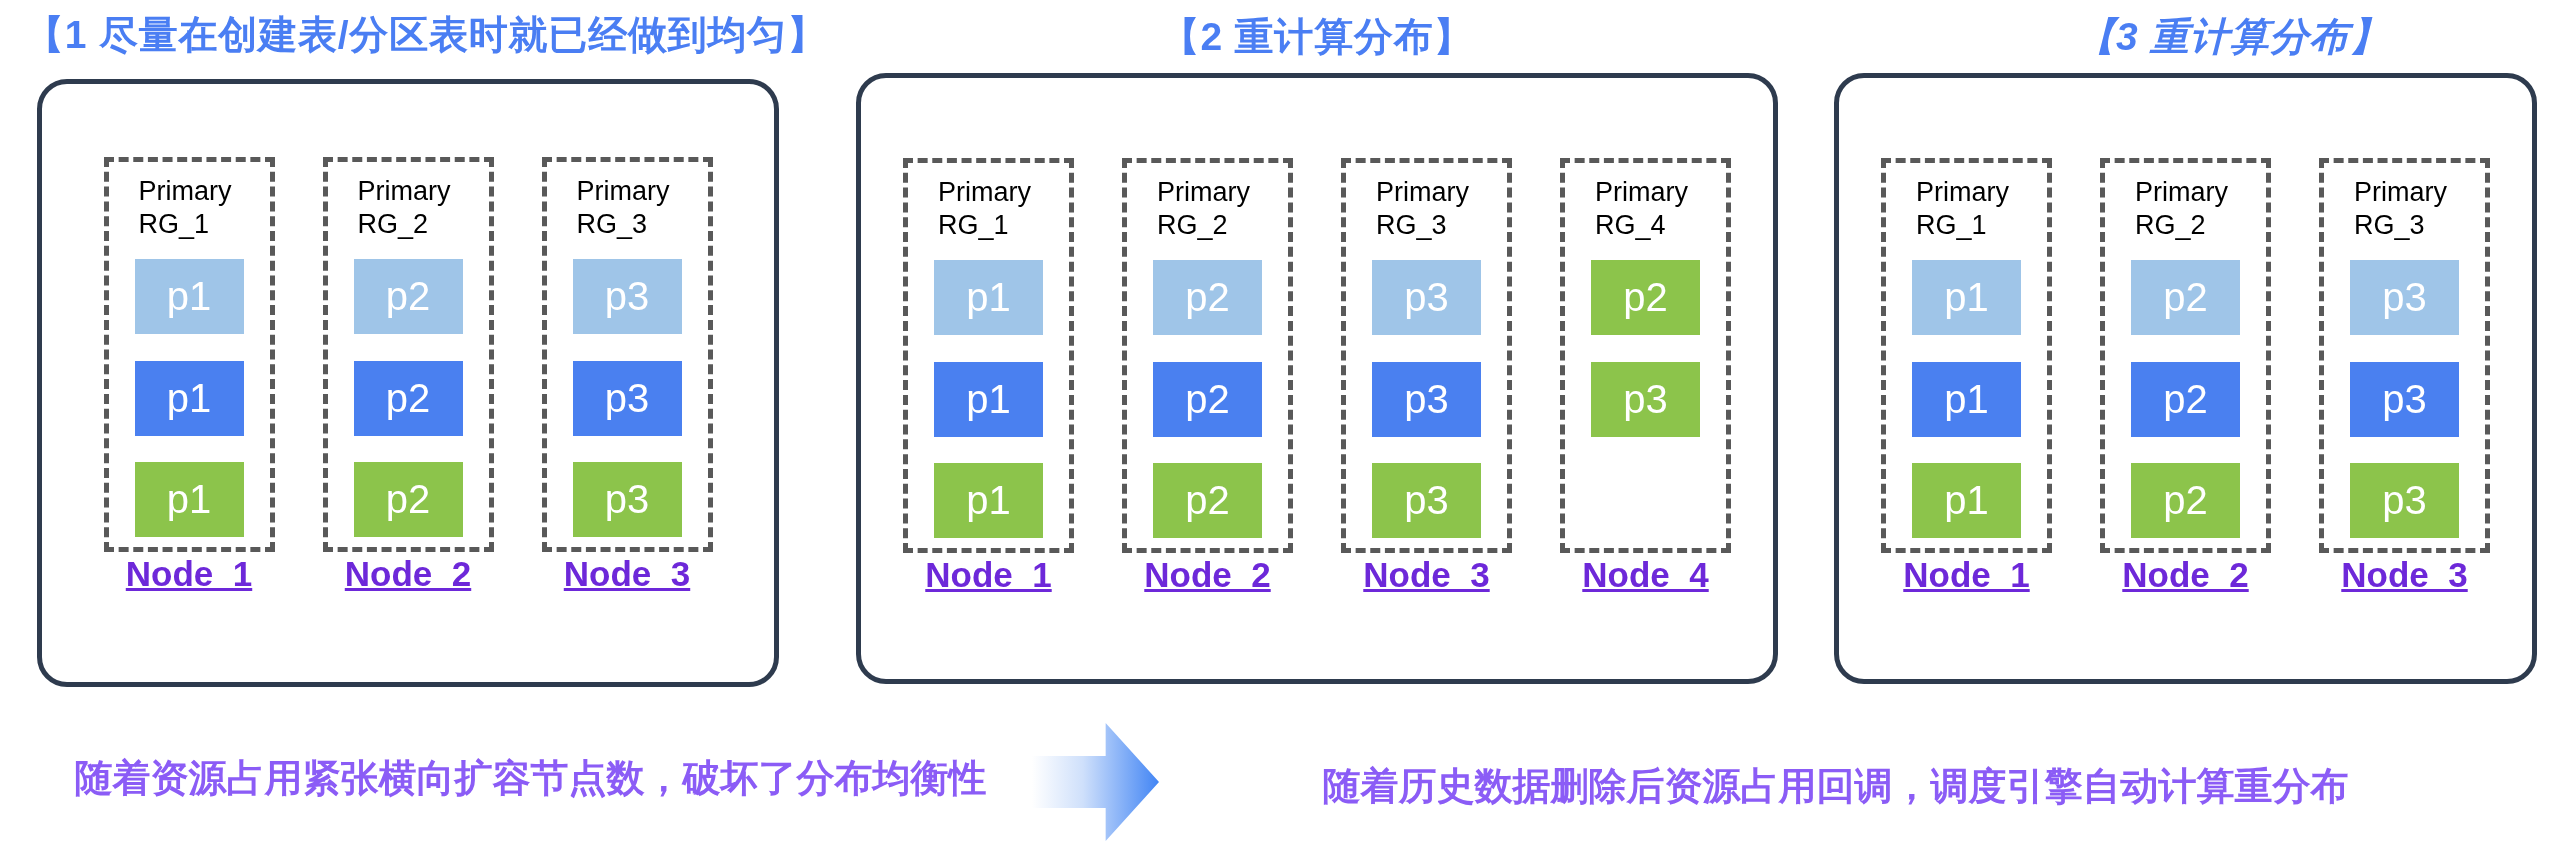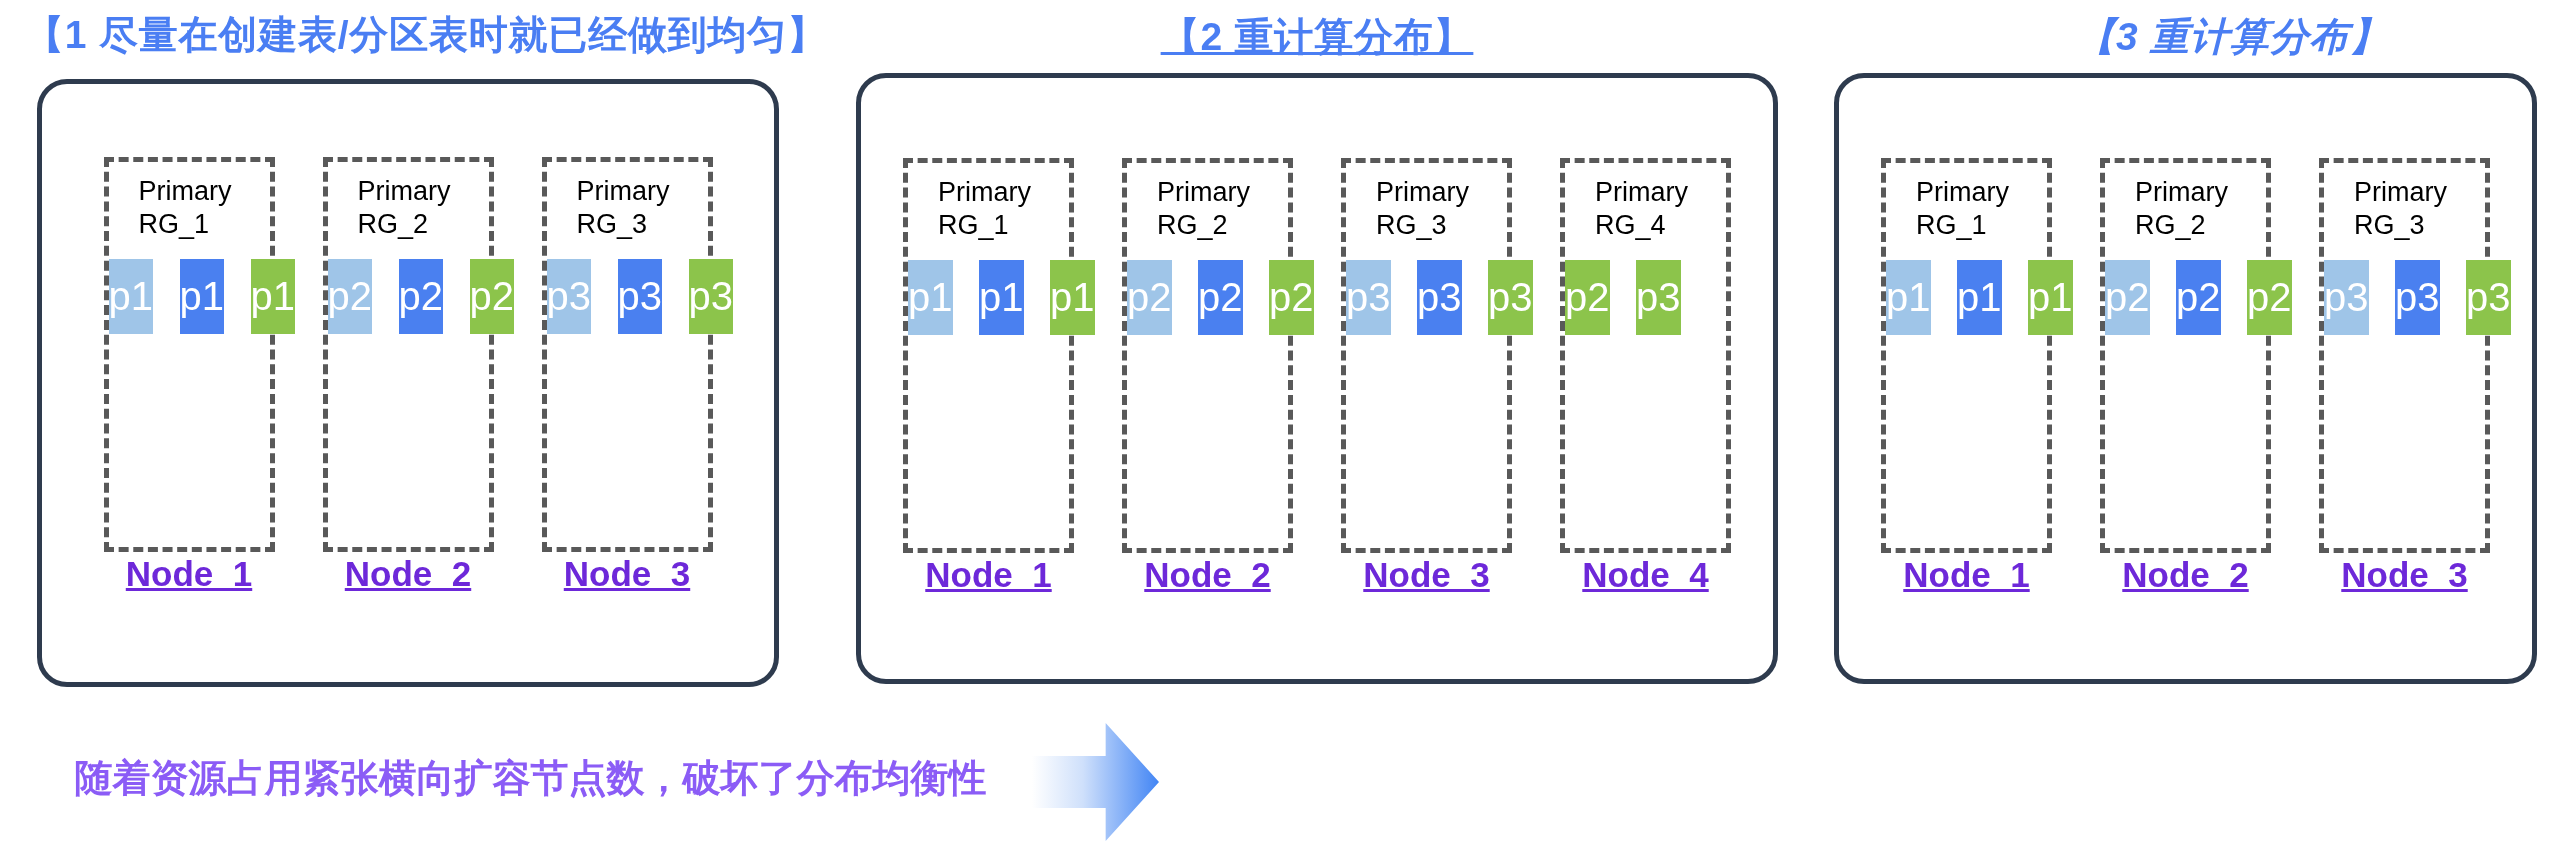--- a/index.html
+++ b/index.html
@@ -5,36 +5,36 @@
   html,body{margin:0;padding:0;background:#ffffff;}
   .stage{
     position:relative;width:2576px;height:847px;background:#ffffff;
     font-family:"Liberation Sans","DejaVu Sans",sans-serif;overflow:hidden;
   }
   .panel-title{
     position:absolute;text-align:center;font-weight:700;font-size:39px;
     color:var(--title_blue);white-space:nowrap;letter-spacing:0.8px;
   }
   .t1{left:25px;top:8.3px;width:796px;}
-  .t2{left:856px;top:10px;width:922px;text-decoration:underline;}
+  .t2{left:856px;top:10px;width:922px;}
   .t3{left:1881px;top:10px;width:703px;font-style:italic;}
   .panel{
     position:absolute;border:5.8px solid var(--panel_border);border-radius:30px;
     box-sizing:border-box;display:flex;justify-content:center;gap:48px;background:#ffffff;
   }
   .p1{left:37px;top:79px;width:742px;height:608px;padding-top:73px;}
   .p2{left:856px;top:73px;width:922px;height:611px;padding-top:80px;}
   .p3{left:1834px;top:73px;width:703px;height:611px;padding-top:80px;}
   .node-col{display:flex;flex-direction:column;align-items:center;}
   .dashed-box{
     width:171px;height:395px;border:5px dashed var(--dashed_border);
     box-sizing:border-box;padding-top:13.3px;
   }
   .rg-label{font-size:27px;line-height:1.22;color:#000000;padding-left:30px;}
-  .blocks{margin-top:18px;display:flex;align-items:center;gap:26.5px;}
+  .blocks{margin-top:18px;display:flex;flex-direction:column;align-items:center;gap:26.5px;}
   .block{
     width:109px;height:75px;display:flex;align-items:center;justify-content:center;
     font-size:40px;color:#ffffff;
   }
   .block[data-color="lightblue"]{background:var(--block_lightblue);}
   .block[data-color="blue"]{background:var(--block_blue);}
   .block[data-color="green"]{background:var(--block_green);}
   .block[data-color="empty"]{visibility:hidden;}
   .node-label{margin-top:2px;font-size:35px;font-weight:700;color:#6d28d9;white-space:nowrap;text-decoration:underline;}
   .caption{
@@ -202,15 +202,16 @@
           <div class="block" data-color="blue">p3</div>
           <div class="block" data-color="green">p3</div>
         </div>
       </div>
       <div class="node-label">Node_3</div>
     </div>
   </div>
 
   <div class="caption caption-left">随着资源占用紧张横向扩容节点数，破坏了分布均衡性</div>
   <div class="arrow"></div>
+  <div class="caption caption-right">随着历史数据删除后资源占用回调，调度引擎自动计算重分布</div>
 
 </div>
 
 
 </body></html>

